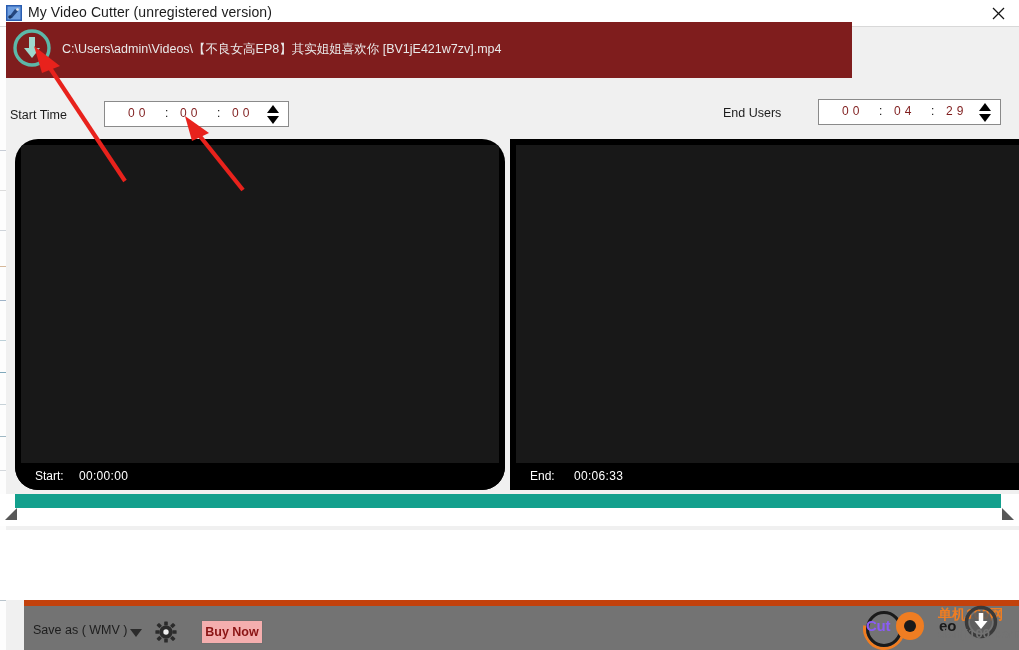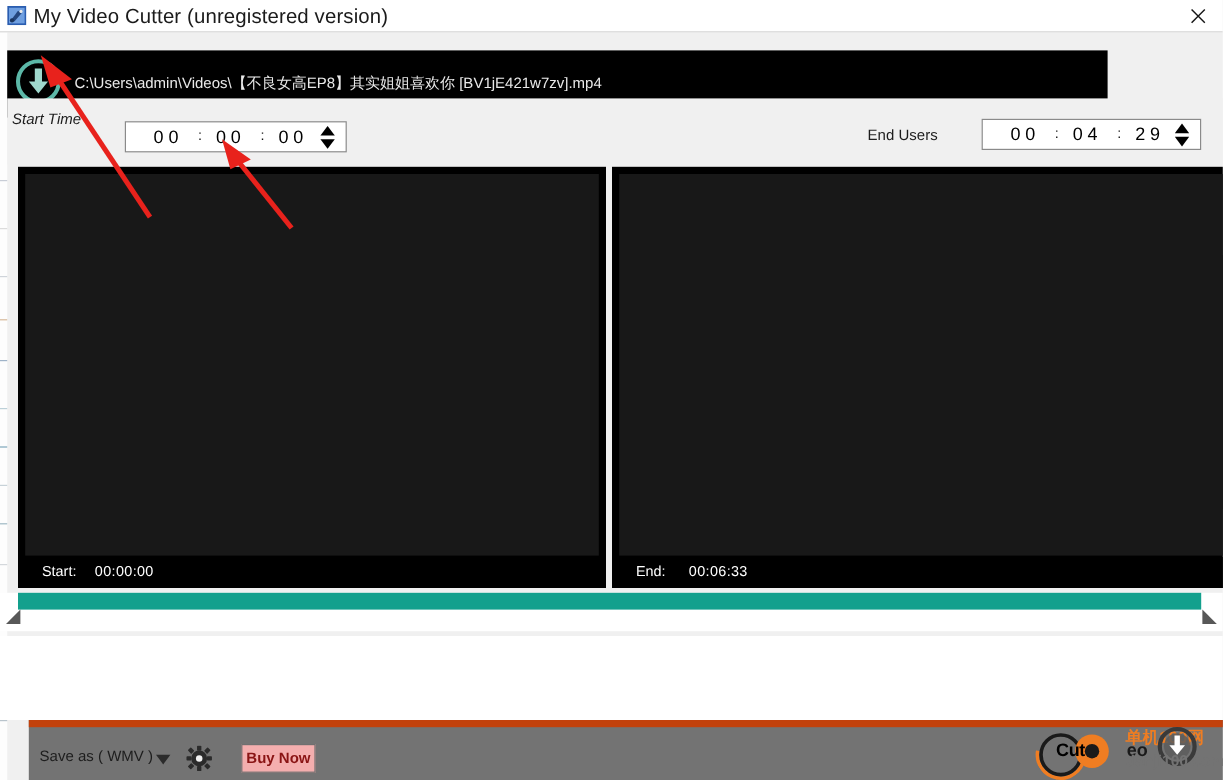--- a/index.html
+++ b/index.html
@@ -11,48 +11,48 @@
   }
   #app{position:relative;width:1019px;height:650px;background:#f0f0f0;overflow:hidden;}
 
   
   .bg-strip{position:absolute;left:0;top:0;width:6px;height:650px;background:#fdfdfd;}
   .bg-strip i{position:absolute;left:0;width:6px;height:1px;display:block;}
 
   
   .titlebar{position:absolute;left:0;top:0;width:1019px;height:26px;background:#ffffff;border-bottom:1px solid #d8d8d8;}
   .tb-icon{position:absolute;left:6px;top:5px;width:16px;height:16px;}
-  .tb-title{position:absolute;left:28px;top:4px;font-size:17px;color:#1b1b1b;letter-spacing:.1px;white-space:nowrap;}
+  .tb-title{position:absolute;left:28px;top:4px;font-size:14px;color:#1b1b1b;letter-spacing:.1px;white-space:nowrap;}
   .tb-close{position:absolute;right:0;top:0;width:42px;height:26px;display:flex;align-items:center;justify-content:center;cursor:default;}
   .tb-close svg{display:block;}
 
   
-  .filebar{position:absolute;left:6px;top:42px;width:917px;height:56px;background:#000000;}
+  .filebar{position:absolute;left:6px;top:22px;width:846px;height:56px;background:#7f1d1d;}
   .openbtn{position:absolute;left:4px;top:4px;width:44px;height:44px;cursor:pointer;}
   .filepath{position:absolute;left:56px;top:19px;font-size:12.5px;color:#e9e9e9;white-space:nowrap;}
 
   
   .timerow{position:absolute;left:6px;top:82px;width:1013px;height:55px;background:#f0f0f0;}
   .lbl{position:absolute;font-size:12.5px;color:#1d1d1d;}
-  .lbl-start{left:10px;top:92px;font-style:italic;}
+  .lbl-start{left:10px;top:108px;}
   .lbl-end{left:723px;top:106px;}
 
   .spin{position:absolute;box-sizing:border-box;height:26px;background:#ffffff;border:1px solid #8a8a8a;}
   .spin-start{left:104px;top:101px;width:185px;}
   .spin-end{left:818px;top:99px;width:183px;}
-  .spin .seg{position:absolute;top:4px;font-size:15px;color:#000000;letter-spacing:4px;}
+  .spin .seg{position:absolute;top:4px;font-size:12px;color:#7f1d1d;letter-spacing:4px;}
   .spin .colon{position:absolute;top:4px;font-size:12px;color:#111;}
   .spin-arrows{position:absolute;right:8px;top:3px;width:13px;height:19px;cursor:pointer;}
   .spin-arrows .up,.spin-arrows .dn{position:absolute;left:0;width:0;height:0;border-left:6px solid transparent;border-right:6px solid transparent;}
   .spin-arrows .up{top:0;border-bottom:8px solid #000;}
   .spin-arrows .dn{bottom:0;border-top:8px solid #000;}
 
   
   .pane{position:absolute;top:139px;height:351px;background:#000;overflow:hidden;}
-  .pane-left{left:15px;width:490px;}
+  .pane-left{left:15px;width:490px;border-radius:23px;}
   .pane-right{left:510px;width:538px;}
   .pane .screen{position:absolute;left:6px;top:6px;right:6px;bottom:27px;background:#181818;}
   .pane .tc{position:absolute;left:0;bottom:0;width:100%;height:26px;background:#000;}
   .pane .tc-k{position:absolute;left:20px;top:5px;font-size:12px;color:#fff;}
   .pane .tc-v{position:absolute;left:64px;top:5px;font-size:12px;color:#fff;letter-spacing:.3px;}
 
   
   .trimwrap{position:absolute;left:0;top:494px;width:1019px;height:32px;background:#fff;}
   .trimbar{position:absolute;left:15px;top:0;width:986px;height:14px;background:#13a08d;}
   .handle{position:absolute;top:14px;width:0;height:0;cursor:pointer;}
@@ -68,21 +68,21 @@
   .caret{position:absolute;left:106px;top:23px;width:0;height:0;border-left:6px solid transparent;border-right:6px solid transparent;border-top:8px solid #2b2b2b;cursor:pointer;}
   .gear{position:absolute;left:131px;top:15px;width:22px;height:22px;cursor:pointer;}
   .buynow{position:absolute;left:177px;top:14px;width:60px;height:22px;background:#f4aeae;border:1px solid #6f6f6f;color:#8a1414;font-size:12.5px;font-weight:bold;display:flex;align-items:center;justify-content:center;cursor:pointer;}
 
   
   .brand{position:absolute;left:866px;top:608px;width:96px;height:36px;}
   .brand .ring{position:absolute;left:0;top:3px;width:30px;height:30px;border:3px solid #1a1a1a;border-radius:50%;}
   .brand .swoosh{position:absolute;left:-3px;top:0;width:36px;height:36px;border:3px solid #ef7d22;border-radius:50%;border-right-color:transparent;border-top-color:transparent;transform:rotate(-35deg);}
   .brand .odisc{position:absolute;left:30px;top:4px;width:28px;height:28px;border-radius:50%;background:#ef7d22;}
   .brand .ohole{position:absolute;left:38px;top:12px;width:12px;height:12px;border-radius:50%;background:#1a1a1a;}
-  .brand .word{position:absolute;left:14px;top:9px;font-size:15px;font-weight:bold;color:#000000;letter-spacing:-.3px;}
+  .brand .word{position:absolute;left:0;top:9px;font-size:15px;font-weight:bold;color:#8b5cf6;letter-spacing:-.3px;}
   .brand .word2{position:absolute;left:60px;top:9px;font-size:15px;font-weight:bold;color:#1a1a1a;margin-left:13px;}
 
   .wmark{position:absolute;left:938px;top:606px;width:80px;height:40px;}
   .wmark .cn{position:absolute;left:0;top:0;font-size:14px;font-weight:bold;color:#ef7d22;white-space:nowrap;}
   .wmark .en{position:absolute;left:0;top:20px;font-size:13px;font-weight:bold;color:#737373;white-space:nowrap;text-align:right;}
   .wmark .dlbadge{position:absolute;left:26px;top:-1px;width:34px;height:34px;}
 
   
   .arrow{position:absolute;pointer-events:none;}
 </style>

